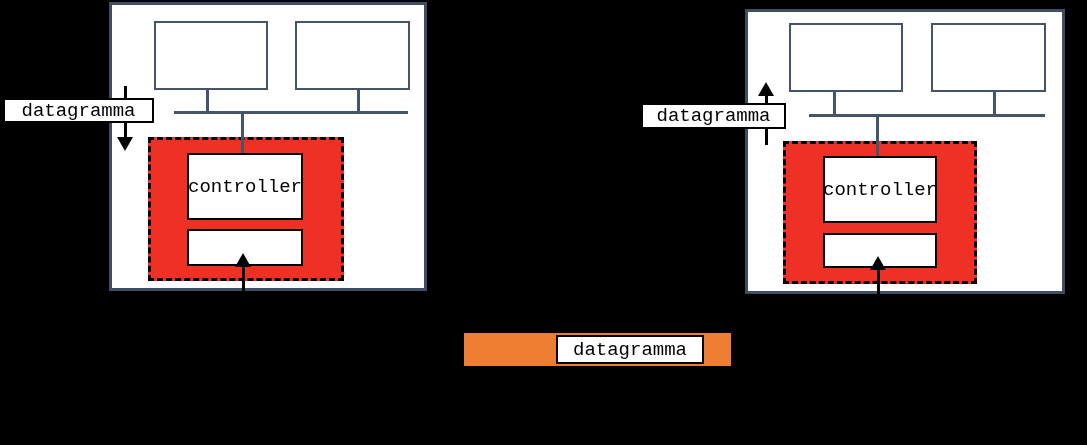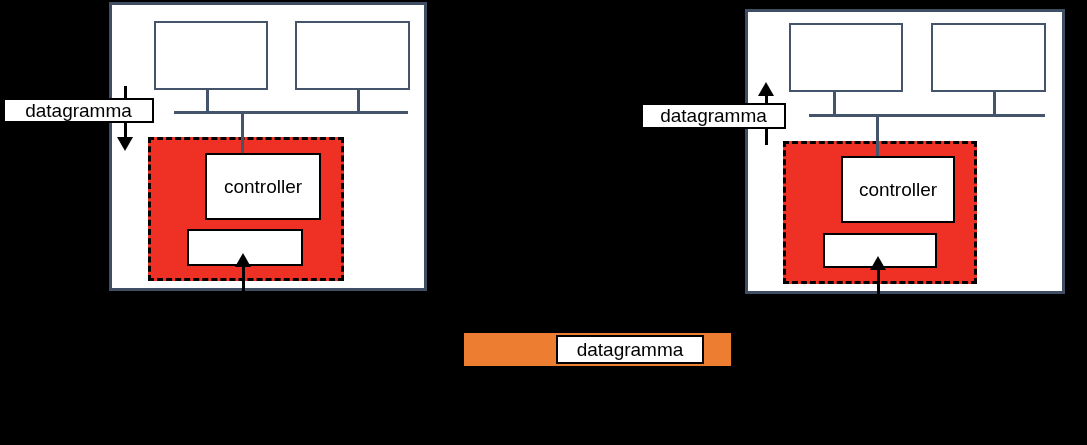--- a/index.html
+++ b/index.html
@@ -3,35 +3,35 @@
 <meta charset="utf-8">
 <style>
   html,body{margin:0;padding:0;}
   body{
     width:1087px;height:445px;
     background:#000000;
     font-family:"Liberation Sans", sans-serif;
     position:relative;overflow:hidden;
   }
   .canvas{position:absolute;left:0;top:0;width:1087px;height:445px;}
-  .abs{position:absolute;box-sizing:border-box;}
+  .abs{position:absolute;box-sizing:border-box;font-family:Liberation Mono, monospace;}
   
   .host-box{background:#ffffff;border:3px solid #3F4E63;}
   
   .terminal{background:#ffffff;border:2px solid #44546A;}
   
   .vline{width:3px;background:#44546A;}
   .hline{height:3px;background:#44546A;}
   
   .red-region{background:#EE3124;border:3px dashed #000000;}
   
   .inner-box{background:#ffffff;border:2px solid #000000;}
   .controller-text{
     display:flex;align-items:center;justify-content:center;
-    font-size:19px;color:#000;margin-left:18px;
+    font-size:19px;color:#000;
   }
   
   .tag-label{
     background:#ffffff;border:2px solid #000000;
     display:flex;align-items:center;justify-content:center;
     font-size:19px;color:#000;z-index:6;
   }
   
   .arrow-line{width:3px;background:#000000;z-index:5;}
   .arrow-head-down{

